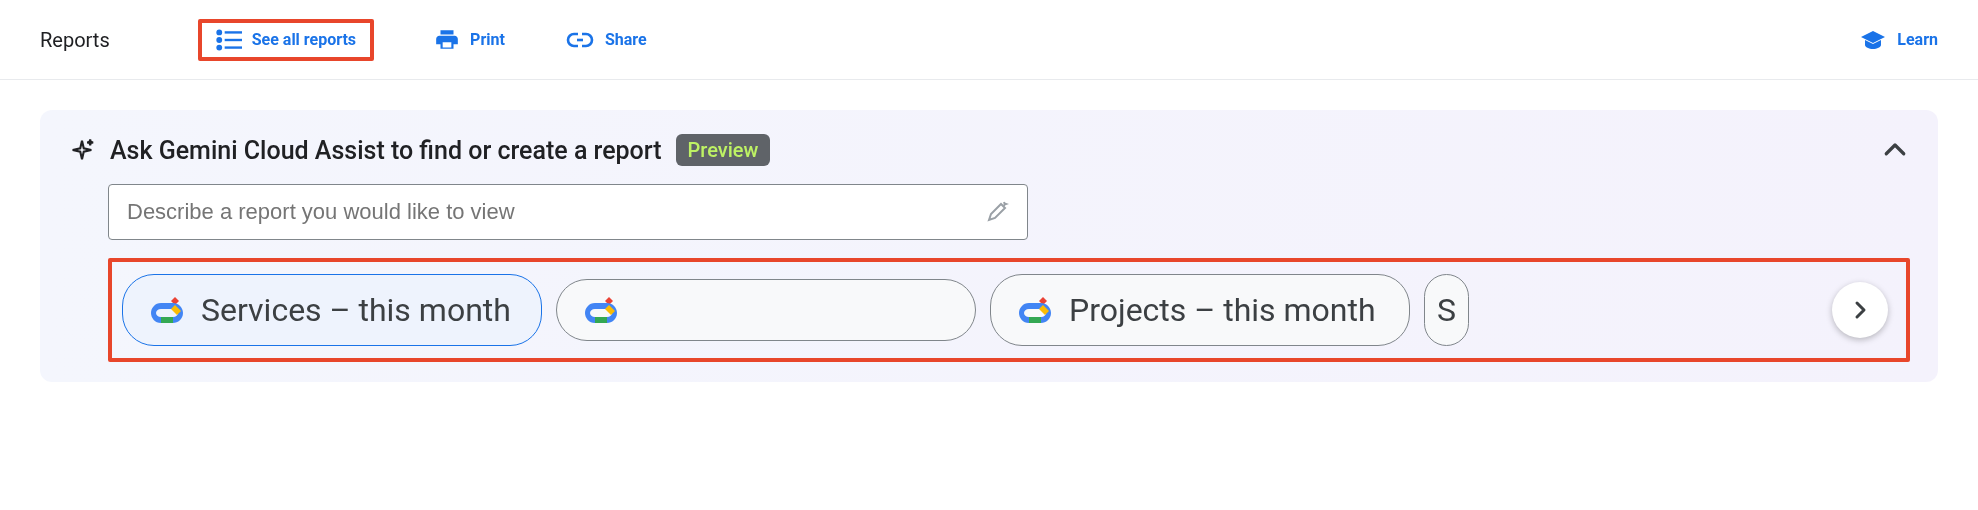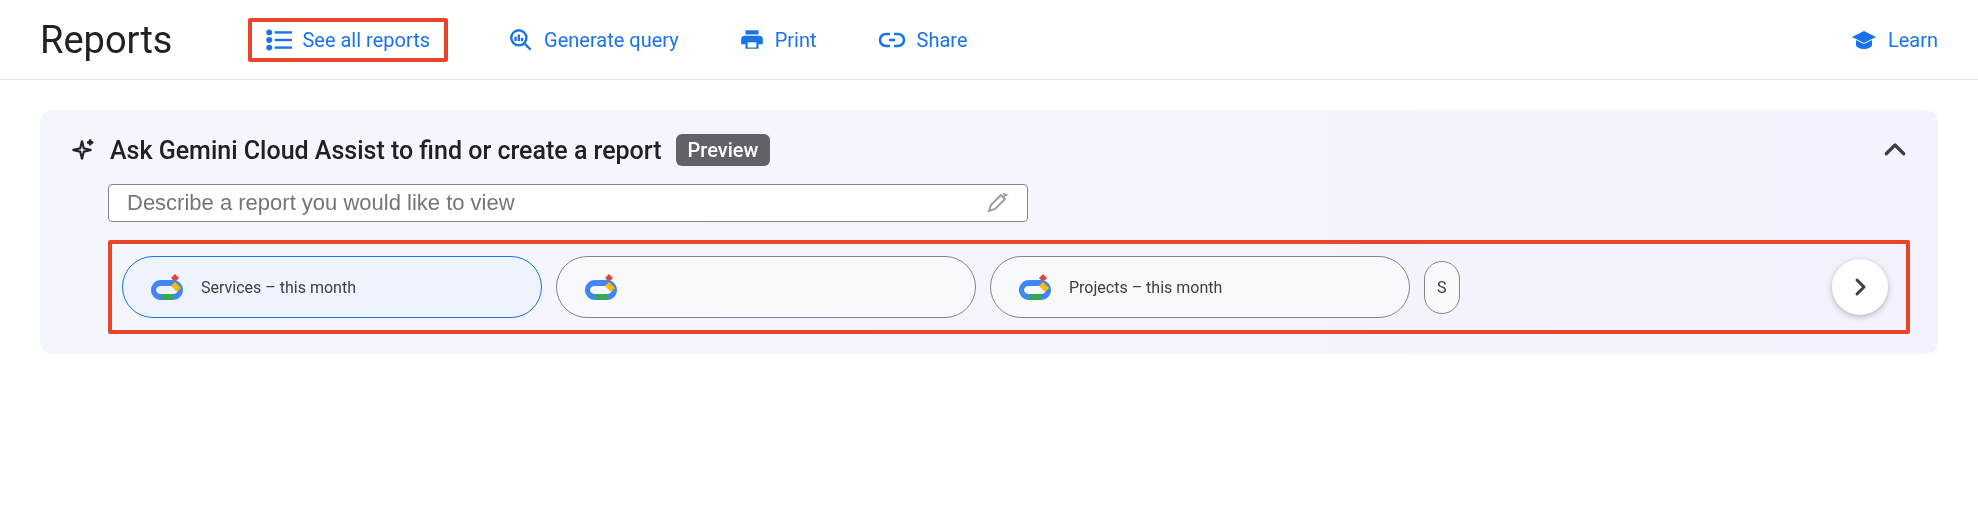--- a/index.html
+++ b/index.html
@@ -10,32 +10,32 @@
   }
   .topbar {
     display: flex;
     align-items: center;
     padding: 10px 40px;
     border-bottom: 1px solid #e8eaed;
     gap: 60px;
     height: 80px;
   }
   .title {
-    font-size: 38px;
+    font-size: 20px;
     font-weight: 400;
     color: #202124;
-    margin-right: 16px;
+    margin-right: 28px;
   }
   .action {
     display: inline-flex;
     align-items: center;
     gap: 10px;
     color: #1a73e8;
-    font-size: 20px;
-    font-weight: 400;
+    font-size: 16px;
+    font-weight: 700;
     cursor: pointer;
   }
   .highlight-box {
     border: 4px solid #e8462b;
     padding: 6px 14px;
     border-radius: 2px;
   }
   .spacer { flex: 1; }
   .panel-wrap {
     padding: 30px 40px;
@@ -50,21 +50,21 @@
     align-items: center;
     gap: 14px;
   }
   .panel-title {
     font-size: 25px;
     font-weight: 500;
     color: #202124;
   }
   .badge {
     background: #5f6368;
-    color: #ffffff;
+    color: #bef264;
     border-radius: 6px;
     padding: 4px 12px;
     font-size: 20px;
     font-weight: 500;
   }
   .chevron {
     margin-left: auto;
   }
   .input-row {
     margin: 18px 0 0 40px;
@@ -72,21 +72,21 @@
   }
   .input-box {
     display: flex;
     align-items: center;
     background: #fff;
     border: 1px solid #80868b;
     border-radius: 4px;
     padding: 14px 18px;
     color: #5f6368;
     font-size: 22px;
-    height: 38px;
+    height: 56px;
   }
   .input-box input {
     border: none;
     outline: none;
     flex: 1;
     font-size: 22px;
     background: transparent;
   }
   .chips-area {
     margin: 18px 0 0 40px;
@@ -101,21 +101,21 @@
     gap: 14px;
     overflow: hidden;
   }
   .chip {
     display: inline-flex;
     align-items: center;
     gap: 18px;
     border: 1px solid #80868b;
     border-radius: 32px;
     padding: 16px 28px;
-    font-size: 16px;
+    font-size: 32px;
     color: #3c4043;
     background: #f8f9fa;
     white-space: nowrap;
     min-width: 420px;
   }
   .chip.selected {
     border: 1.5px solid #1a73e8;
     background: #eef3fd;
   }
   .chip.partial {
@@ -155,30 +155,20 @@
       <circle cx="3" cy="3" r="1.6" fill="#1a73e8"></circle>
       <line x1="8" y1="3" x2="24" y2="3"></line>
       <circle cx="3" cy="10" r="1.6" fill="#1a73e8"></circle>
       <line x1="8" y1="10" x2="24" y2="10"></line>
       <circle cx="3" cy="17" r="1.6" fill="#1a73e8"></circle>
       <line x1="8" y1="17" x2="24" y2="17"></line>
     </svg>
     <span>See all reports</span>
   </div>
 
-  <div class="action">
-    <svg width="26" height="26" viewBox="0 0 24 24" fill="none" stroke="#1a73e8" stroke-width="2.2">
-      <circle cx="10" cy="10" r="7"></circle>
-      <line x1="15.5" y1="15.5" x2="21" y2="21"></line>
-      <line x1="7" y1="13" x2="7" y2="9"></line>
-      <line x1="10" y1="13" x2="10" y2="7"></line>
-      <line x1="13" y1="13" x2="13" y2="10"></line>
-    </svg>
-    <span>Generate query</span>
-  </div>
 
   <div class="action">
     <svg width="26" height="26" viewBox="0 0 24 24" fill="#1a73e8">
       <path d="M19 8H5c-1.66 0-3 1.34-3 3v5h4v4h12v-4h4v-5c0-1.66-1.34-3-3-3zm-3 11H8v-5h8v5zm2-12H6V3h12v4z"></path>
     </svg>
     <span>Print</span>
   </div>
 
   <div class="action">
     <svg width="30" height="22" viewBox="0 0 30 22" fill="none" stroke="#1a73e8" stroke-width="2.6">

